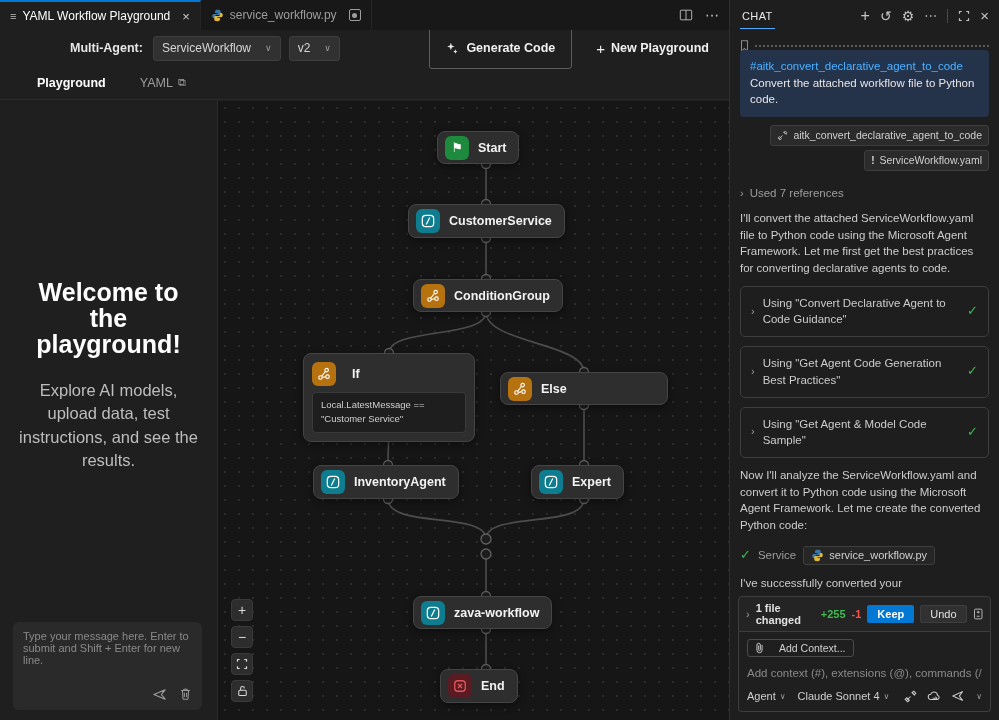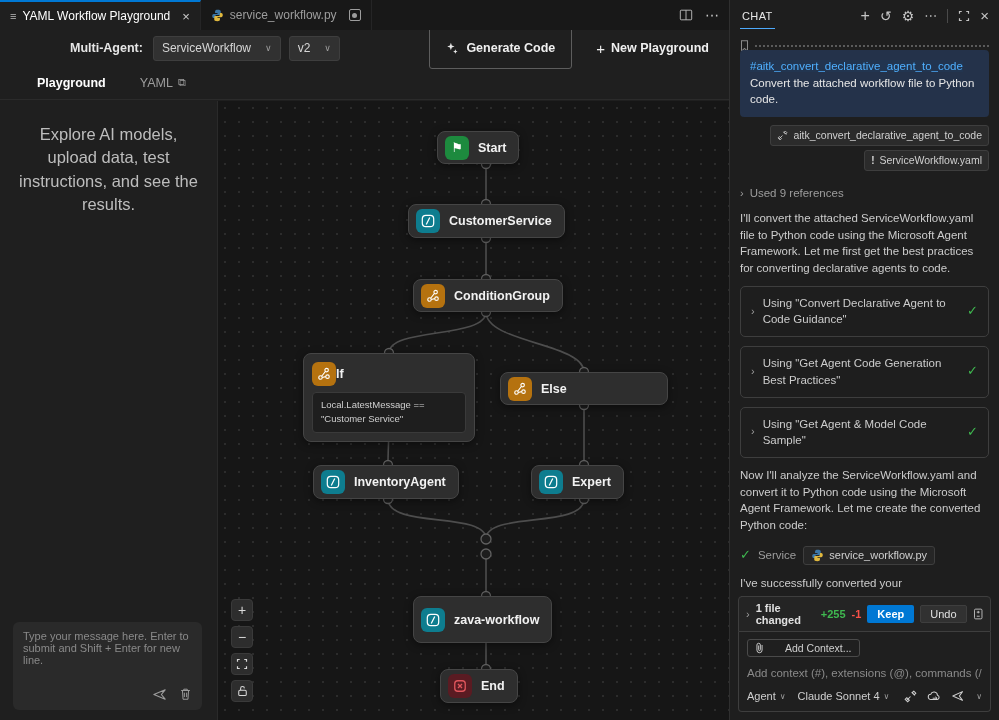--- a/index.html
+++ b/index.html
@@ -41,21 +41,21 @@
   .msgbox textarea::placeholder { color:#8a8a8a; }
   .msgbox-icons { position:absolute; right:10px; bottom:8px; display:flex; gap:12px; color:#9d9d9d; }
 
   .canvas { position:relative; flex:1; background:#161616; background-image:radial-gradient(#2c2c2c 1px, transparent 1.3px); background-size:14px 14px; overflow:hidden; }
   .edges { position:absolute; left:0; top:0; }
   .node { position:absolute; display:flex; align-items:center; gap:9px; background:#2e2e2e; border:1px solid #454545; border-radius:8px; padding:0 12px 0 7px; box-shadow:0 2px 8px rgba(0,0,0,.45); cursor:pointer; }
   .node .nlabel { font-size:12.5px; font-weight:bold; color:#f2f2f2; white-space:nowrap; }
   .nicon { width:24px; height:24px; border-radius:6px; display:flex; align-items:center; justify-content:center; flex:0 0 auto; }
   .nicon.green { background:#1d8a3e; } .nicon.teal { background:#0e7d8f; } .nicon.orange { background:#b5720f; } .nicon.red { background:#5a1b22; }
   .node-if { flex-direction:column; align-items:stretch; gap:6px; padding:8px; }
-  .node-if .nhead { display:flex; align-items:center; gap:0; }
+  .node-if .nhead { display:flex; align-items:center; gap:16px; }
   .cond { background:#1e1e1e; border:1px solid #3a3a3a; border-radius:4px; padding:5px 8px; font-size:9.5px; line-height:1.5; color:#cfcfcf; }
   .canvas-controls { position:absolute; left:13px; bottom:18px; display:flex; flex-direction:column; gap:5px; }
   .cbtn { width:22px; height:22px; background:#2d2d2d; border:1px solid #3a3a3a; border-radius:4px; color:#d9d9d9; display:flex; align-items:center; justify-content:center; font-size:14px; cursor:pointer; }
 
   
   .chat { position:absolute; right:0; top:0; width:269px; height:720px; background:#1e1e1e; }
   .chat-header { height:32px; display:flex; align-items:center; padding:0 10px; border-bottom:1px solid #2a2a2a00; }
   .chat-title { font-size:11px; letter-spacing:.4px; color:#e8e8e8; border-bottom:1px solid #4daafc; padding:8px 2px 6px; }
   .chat-header-icons { margin-left:auto; display:flex; align-items:center; gap:10px; color:#c5c5c5; font-size:13px; }
   .vdiv { width:1px; height:14px; background:#4a4a4a; }
@@ -77,21 +77,21 @@
   .created-row { display:flex; align-items:center; gap:7px; margin:12px 0 10px; color:#9d9d9d; }
   .file-chip { display:inline-flex; align-items:center; gap:5px; background:#262626; border:1px solid #3e3e3e; border-radius:3px; padding:1px 7px; font-size:11px; color:#cfcfcf; cursor:pointer; }
 
   .chat-bottom { position:absolute; left:8px; right:8px; bottom:8px; }
   .filesbar { display:flex; align-items:center; gap:6px; background:#242424; border:1px solid #3e3e3e; border-radius:4px 4px 0 0; padding:5px 7px; font-size:11px; }
   .filesbar .summary { color:#e0e0e0; font-weight:bold; }
   .plus { color:#3fb950; font-weight:bold; } .minus { color:#f85149; font-weight:bold; }
   .btn-keep { margin-left:auto; background:#0078d4; color:#fff; border:none; border-radius:2px; font-size:11px; font-weight:bold; padding:3px 10px; cursor:pointer; }
   .btn-undo { background:#313131; color:#e0e0e0; border:1px solid #3e3e3e; border-radius:2px; font-size:11px; padding:2px 9px; cursor:pointer; }
   .inputbox { border:1px solid #3e3e3e; border-top:none; border-radius:0 0 4px 4px; background:#1f1f1f; padding:7px 8px 8px; }
-  .ctx-chip { display:inline-flex; align-items:center; gap:21px; border:1px solid #4a4a4a; border-radius:3px; padding:2px 7px; font-size:10.5px; color:#cfcfcf; cursor:pointer; }
+  .ctx-chip { display:inline-flex; align-items:center; gap:15px; border:1px solid #4a4a4a; border-radius:3px; padding:2px 7px; font-size:10.5px; color:#cfcfcf; cursor:pointer; }
   .chat-input { width:100%; background:transparent; border:none; outline:none; margin:9px 0 10px; font-family:"Liberation Sans", sans-serif; font-size:11.5px; color:#ccc; }
   .chat-input::placeholder { color:#8a8a8a; }
   .input-row { display:flex; align-items:center; gap:12px; color:#cfcfcf; font-size:11px; }
   .mini-select { display:flex; align-items:center; gap:4px; cursor:pointer; }
   .mini-select .chev { font-size:8px; color:#9d9d9d; }
   .input-row-icons { margin-left:auto; display:flex; align-items:center; gap:10px; }
   svg { display:block; }
 </style>
 </head>
 <body>
@@ -153,20 +153,21 @@
       <span class="pg">Playground</span>
       <span class="yaml">
         <span>YAML</span>
         <span style="font-size:11px;">⧉</span>
       </span>
     </div>
 
     <div class="content">
 
       <div class="welcome-panel">
+        <div class="welcome-title">Welcome to the playground!</div>
         <div class="welcome-sub">Explore AI models, upload data, test instructions, and see the results.</div>
         <div class="msgbox">
           <textarea placeholder="Type your message here. Enter to submit and Shift + Enter for new line." style=""></textarea>
           <div class="msgbox-icons">
             <svg width="15" height="15" viewBox="0 0 16 16">
                 <path d="M2 8l12-5-4 5 4 5z" fill="none" stroke="#9d9d9d" stroke-width="1.2" stroke-linejoin="round"></path>
               </svg>
             <svg width="13" height="14" viewBox="0 0 14 16">
                 <path d="M2 4h10M5 4V2.5h4V4M3.5 4l.7 10h5.6l.7-10M5.7 6.5v5M8.3 6.5v5" fill="none" stroke="#9d9d9d" stroke-width="1.1"></path>
               </svg>
@@ -277,21 +278,21 @@
         <div class="node" style="left:313px; top:364px; height:34px;">
           <span class="nicon teal">
               <svg width="14" height="14" viewBox="0 0 16 16">
                 <rect x="1.5" y="1.5" width="13" height="13" rx="4" fill="none" stroke="#fff" stroke-width="1.4"></rect>
                 <line x1="10" y1="4" x2="6" y2="12" stroke="#fff" stroke-width="1.4"></line>
               </svg>
             </span>
           <span class="nlabel">Expert</span>
         </div>
 
-        <div class="node" style="left:195px; top:495px; height:47px;">
+        <div class="node" style="left:195px; top:495px; height:33px;">
           <span class="nicon teal">
               <svg width="14" height="14" viewBox="0 0 16 16">
                 <rect x="1.5" y="1.5" width="13" height="13" rx="4" fill="none" stroke="#fff" stroke-width="1.4"></rect>
                 <line x1="10" y1="4" x2="6" y2="12" stroke="#fff" stroke-width="1.4"></line>
               </svg>
             </span>
           <span class="nlabel">zava-workflow</span>
         </div>
 
         <div class="node" style="left:222px; top:568px; height:34px;">
@@ -362,21 +363,21 @@
       </div>
       <div class="attach">
         <span class="chip">
           <span class="warn">!</span>
           <span>ServiceWorkflow.yaml</span>
         </span>
       </div>
 
       <div class="refs">
         <span class="chev-r">›</span>
-        <span>Used 9 references</span>
+        <span>Used 7 references</span>
       </div>
 
       <div class="para">I'll convert the attached ServiceWorkflow.yaml file to Python code using the Microsoft Agent Framework. Let me first get the best practices for converting declarative agents to code.</div>
 
       <div class="toolcard">
         <span class="chev-r">›</span>
         <span class="txt">Using "Convert Declarative Agent to Code Guidance"</span>
         <span class="check">✓</span>
       </div>
       <div class="toolcard">

